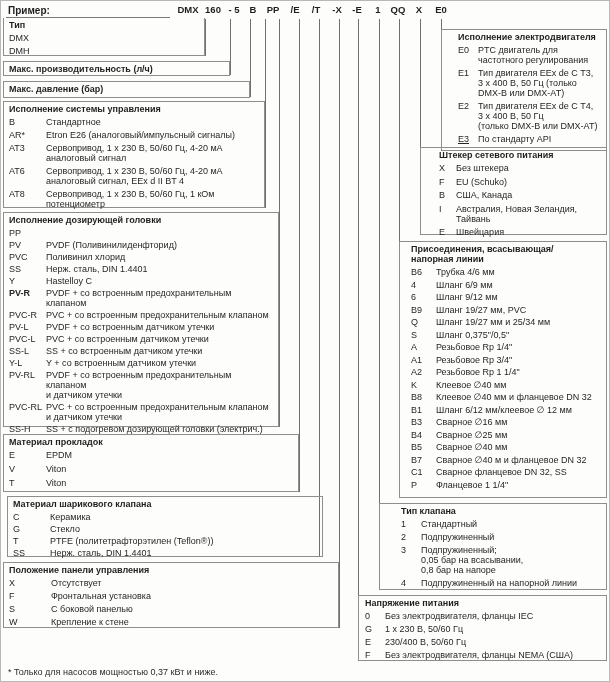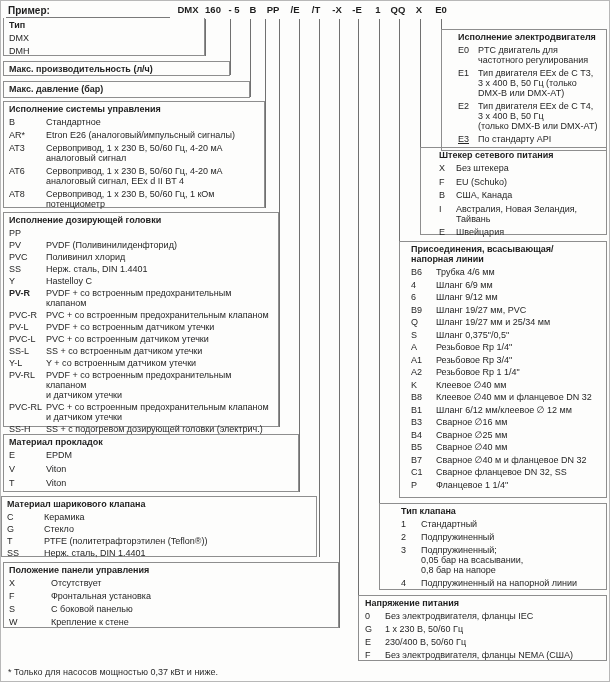--- a/index.html
+++ b/index.html
@@ -193,21 +193,21 @@
           <span class="code" style="width: 37px;">V</span>
           <span class="desc">Viton</span>
         </div>
         <div class="row">
           <span class="code" style="width: 37px;">T</span>
           <span class="desc">Viton</span>
         </div>
       </div>
   </div>
 
-  <div class="box" style="left:0;top:495px;width:316px;height:61px;">
+  <div class="box" style="left:6px;top:495px;width:316px;height:61px;">
     <div class="sec-title">Материал шарикового клапана</div>
     <div class="rows" style="--gap:2px">
         <div class="row">
           <span class="code" style="width: 37px;">C</span>
           <span class="desc">Керамика</span>
         </div>
         <div class="row">
           <span class="code" style="width: 37px;">G</span>
           <span class="desc">Стекло</span>
         </div>

